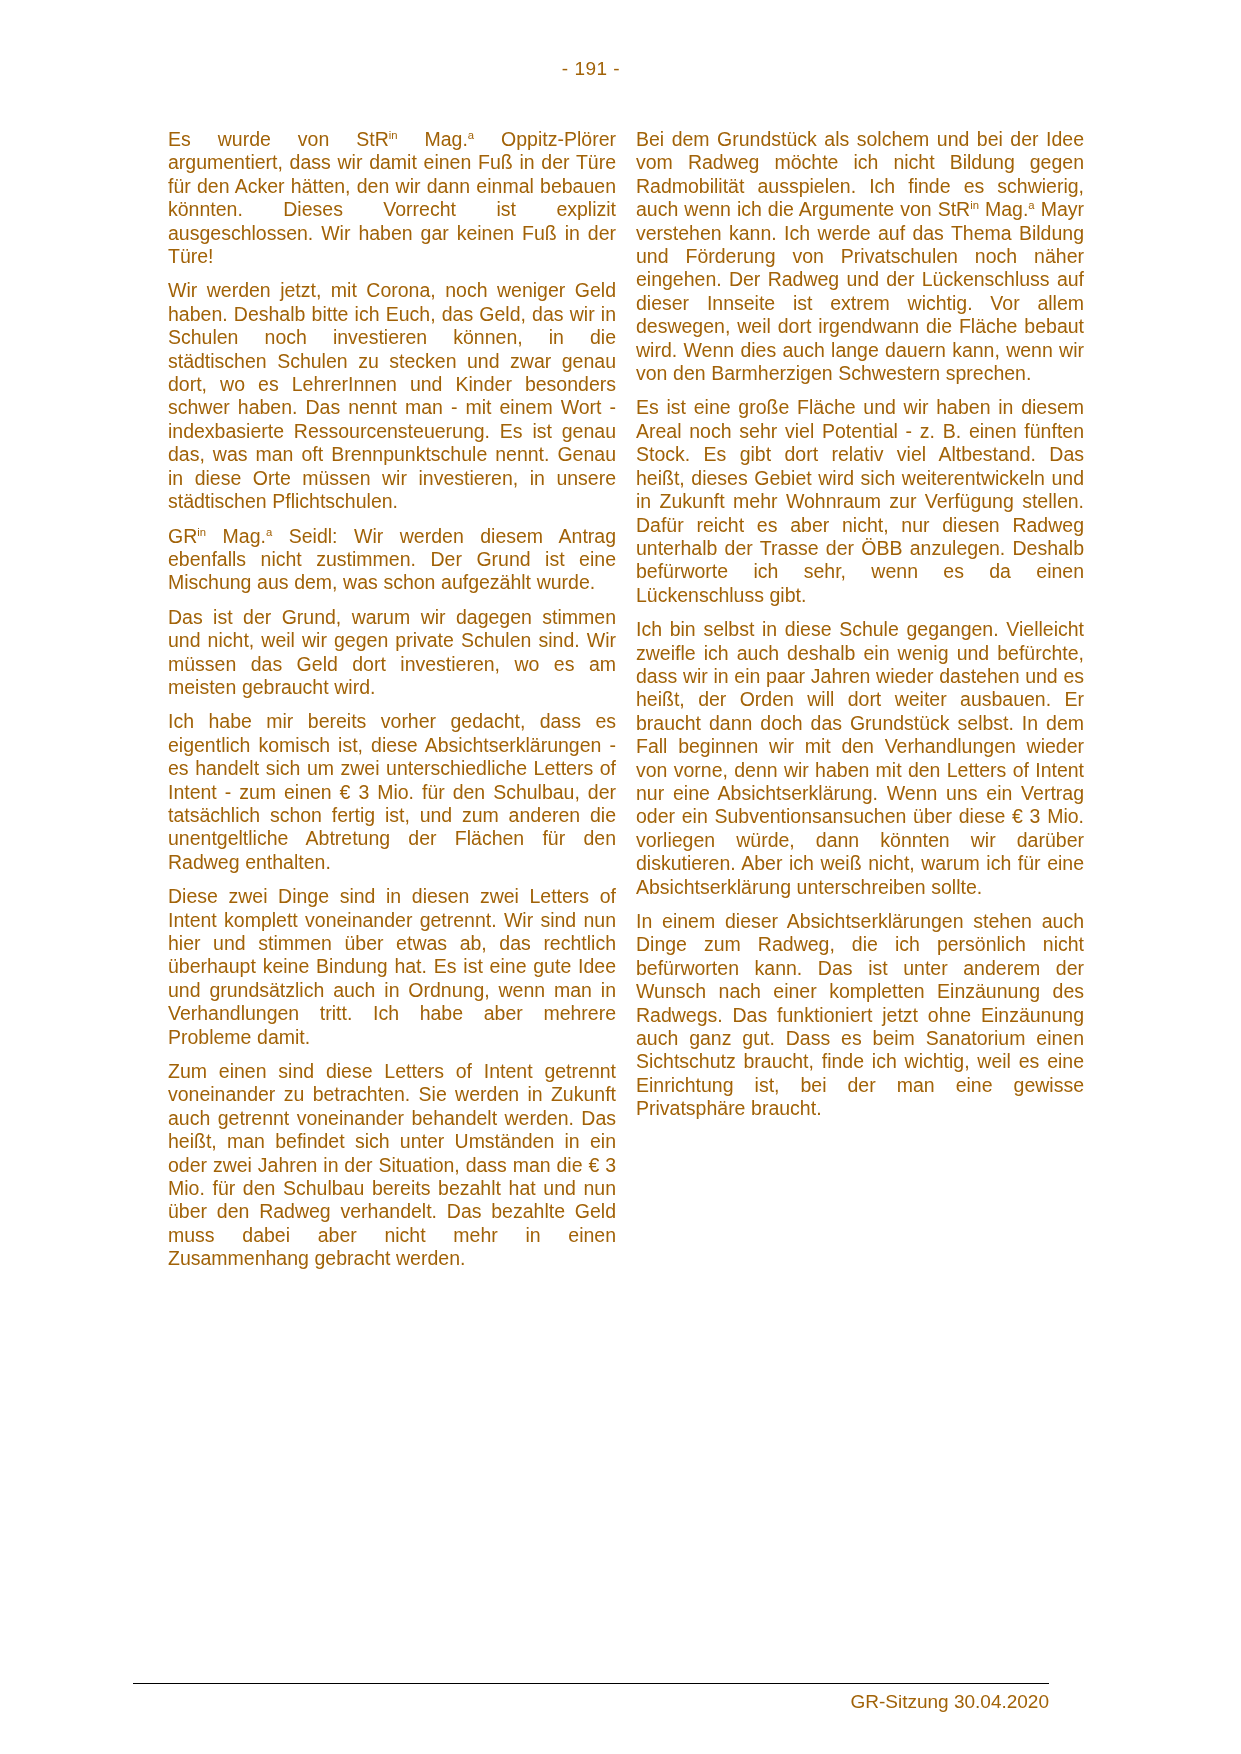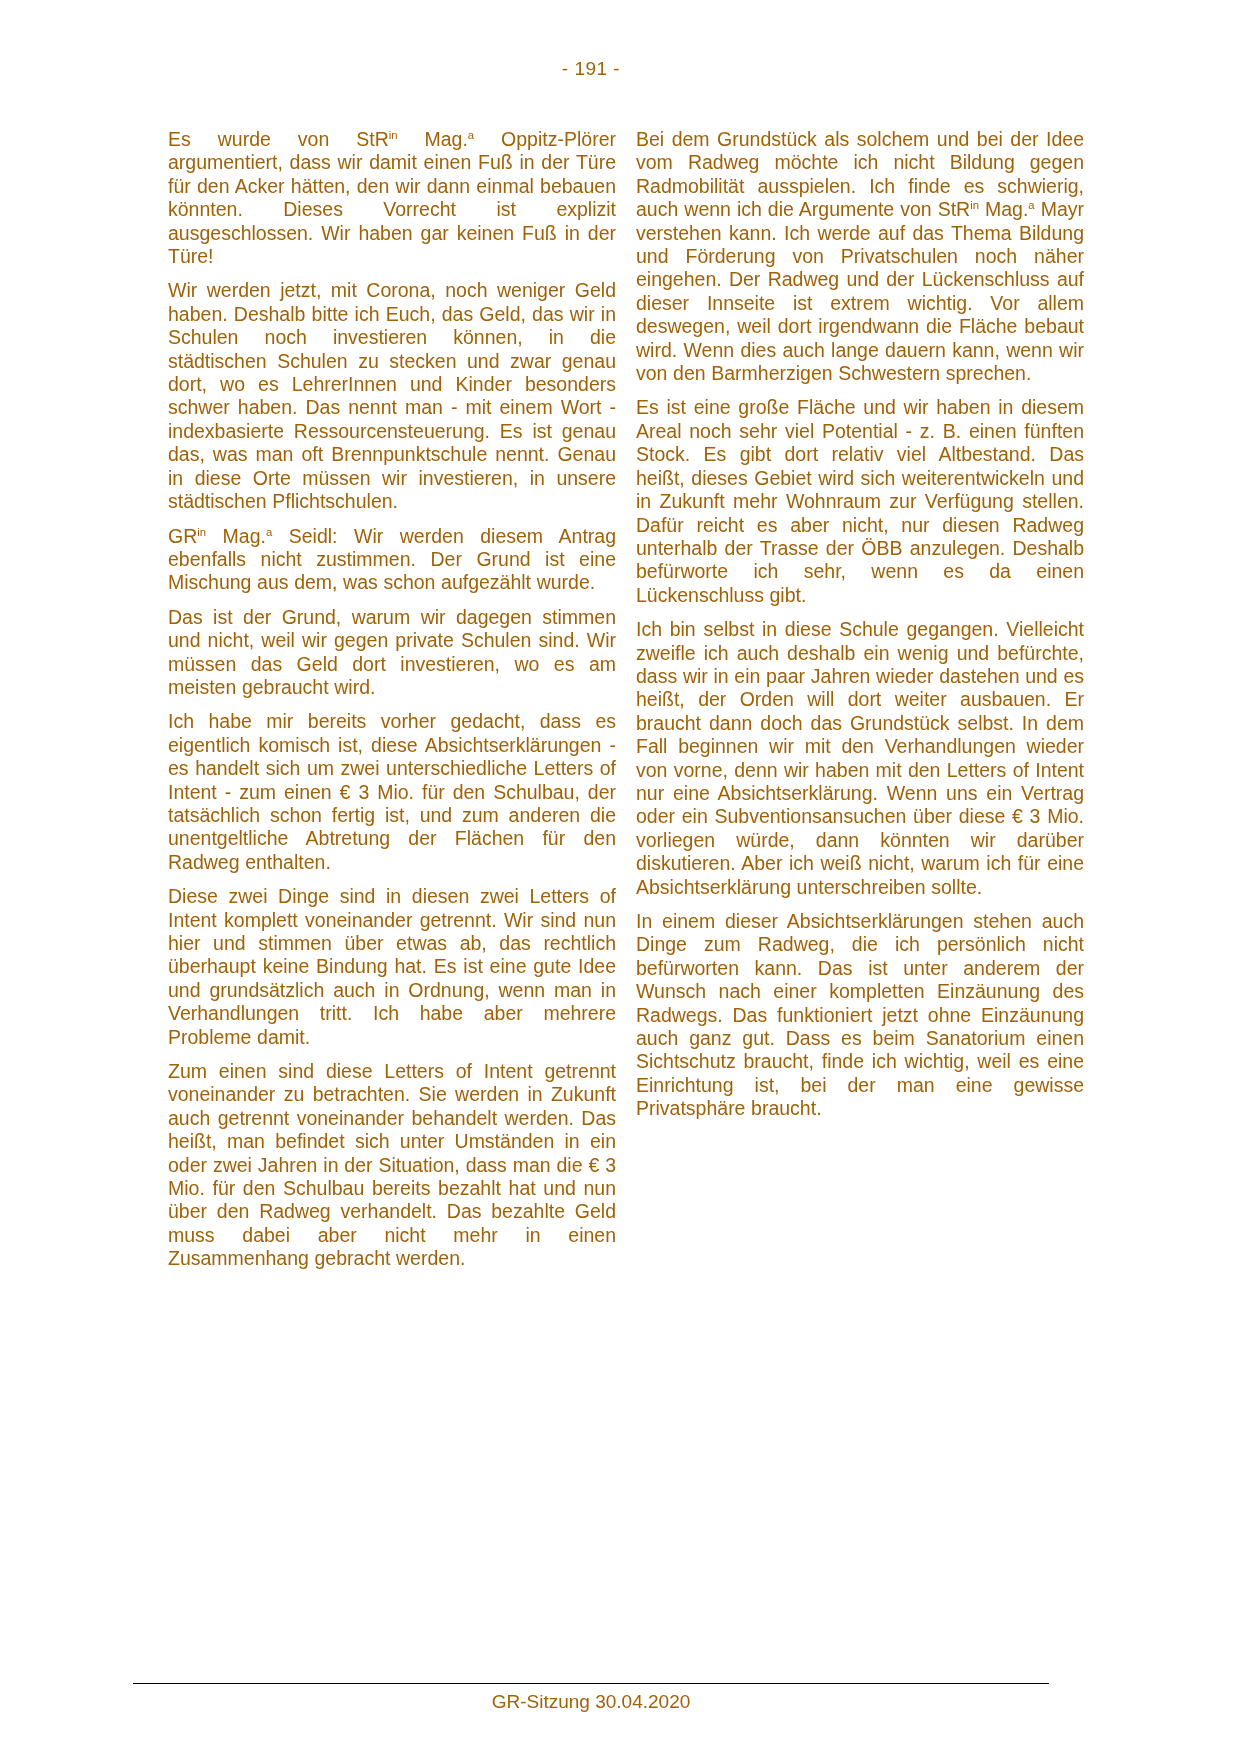--- a/index.html
+++ b/index.html
@@ -59,21 +59,21 @@
     width: 916px;
   }
   .footer-rule {
     border: none;
     border-top: 1.5px solid #000000;
     margin: 0 0 7px 0;
     height: 0;
   }
   .footer-text {
     font-size: 19px;
-    text-align: center;
+    text-align: right;
   }
 </style>
 </head>
 <body>
 
 <div class="page">
 
   <div class="page-number">- 191 -</div>
 
   <div class="columns">

